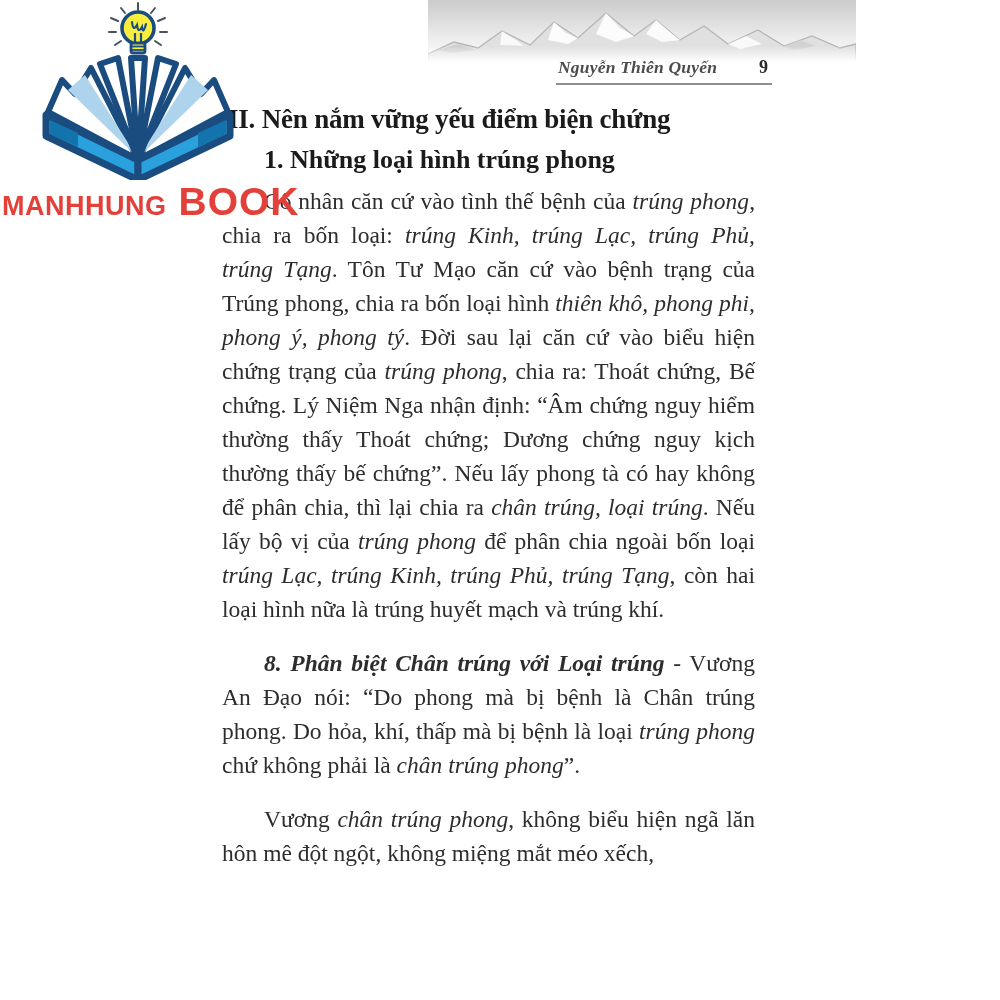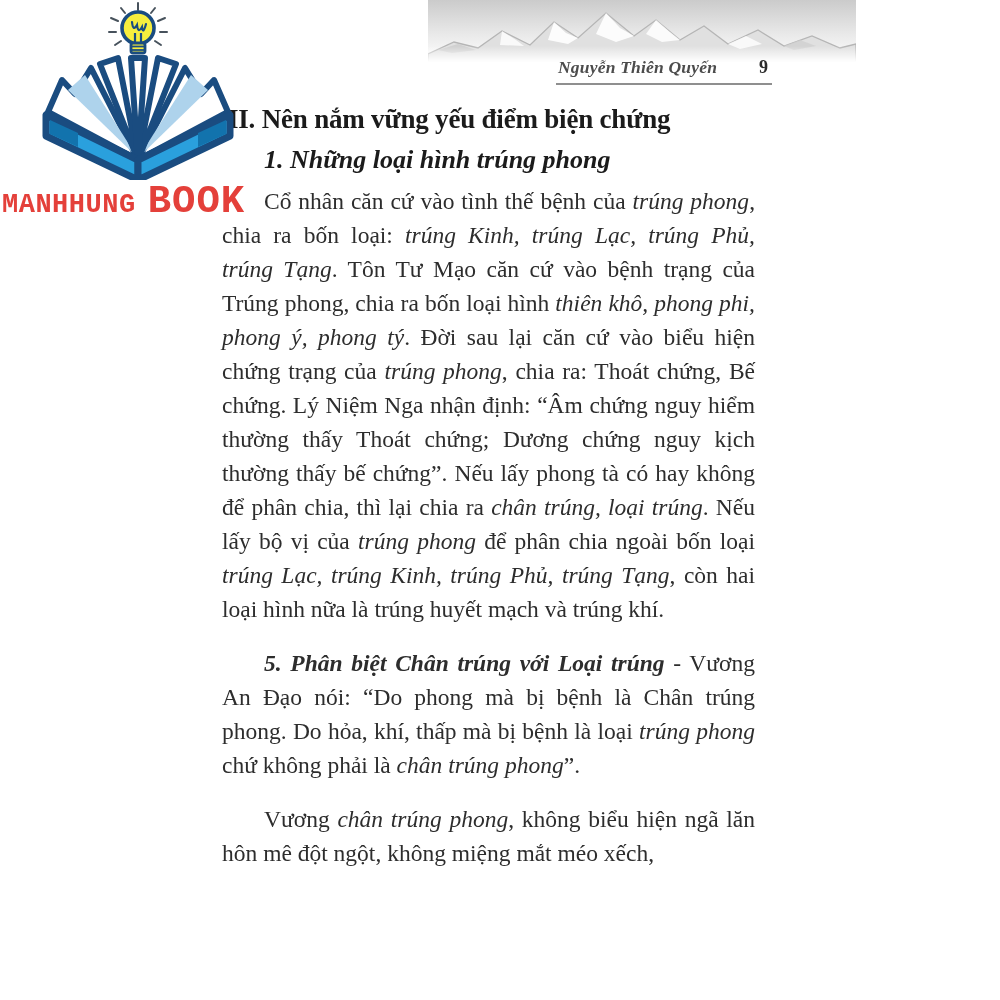--- a/index.html
+++ b/index.html
@@ -13,33 +13,33 @@
   .running-header{position:absolute;left:556px;top:57px;width:210px;z-index:2;
       display:flex;justify-content:space-between;align-items:baseline;
       border-bottom:2px solid #8f8f8f;padding:0 4px 5px 2px;}
   .author{font-style:italic;font-weight:bold;font-size:17.5px;color:#4c4c4c;letter-spacing:.2px;}
   .pagenum{font-weight:bold;font-size:18px;color:#2b2b2b;}
 
   
   .content{position:absolute;left:222px;top:103px;width:541px;z-index:2;color:#2d2d2d;}
   .section-heading{font-size:27px;font-weight:bold;color:#1b1b1b;line-height:32px;
       margin:0 0 9px 6px;letter-spacing:-.2px;}
-  .subsection-heading{font-size:26px;font-weight:bold;font-style:italic;color:#1b1b1b;
+  .subsection-heading{font-size:26px;font-weight:bold;color:#1b1b1b;
       line-height:31px;margin:0 0 9px 42px;}
   .body-para{font-size:23.5px;line-height:34px;text-align:justify;text-indent:42px;
       margin:0 8px 20px 0;color:#2d2d2d;}
   .seg-i{font-style:italic;}
   .seg-bi{font-style:italic;font-weight:bold;}
 
   
   .logo{position:absolute;left:0;top:0;width:300px;height:228px;z-index:5;}
   .bulb{position:absolute;left:106px;top:2px;}
   .book{position:absolute;left:38px;top:52px;}
   .brand{position:absolute;left:2px;top:180px;display:flex;align-items:baseline;
-      font-family:Liberation Mono, monospace;white-space:nowrap;}
+      font-family:Liberation Sans, sans-serif;white-space:nowrap;}
   .brand-first{font-size:27px;font-weight:bold;color:var(--brand-red);letter-spacing:.5px;}
   .brand-second{font-size:39px;font-weight:bold;color:var(--brand-red);letter-spacing:1px;margin-left:12px;}
   .st-navy{stroke:var(--logo-navy);}
   .fill-blue{fill:var(--logo-blue);}
   .fill-blue-dark{fill:var(--logo-blue-dark);}
   .fill-lblue{fill:var(--logo-lightblue);}
   .fill-yellow{fill:var(--bulb-yellow);}
 </style>
 </head>
 <body>
@@ -72,21 +72,21 @@
 
   <div class="running-header">
     <span class="author">Nguyễn Thiên Quyến</span>
     <span class="pagenum">9</span>
   </div>
 
   <div class="content">
     <h2 class="section-heading">II. Nên nắm vững yếu điểm biện chứng</h2>
     <h3 class="subsection-heading">1. Những loại hình trúng phong</h3>
     <p class="body-para"><span>Cổ nhân căn cứ vào tình thế bệnh của </span><span class="seg-i">trúng phong</span><span>, chia ra bốn loại: </span><span class="seg-i">trúng Kinh, trúng Lạc, trúng Phủ, trúng Tạng</span><span>. Tôn Tư Mạo căn cứ vào bệnh trạng của Trúng phong, chia ra bốn loại hình </span><span class="seg-i">thiên khô, phong phi, phong ý, phong tý</span><span>. Đời sau lại căn cứ vào biểu hiện chứng trạng của </span><span class="seg-i">trúng phong</span><span>, chia ra: Thoát chứng, Bế chứng. Lý Niệm Nga nhận định: “Âm chứng nguy hiểm thường thấy Thoát chứng; Dương chứng nguy kịch thường thấy bế chứng”. Nếu lấy phong tà có hay không để phân chia, thì lại chia ra </span><span class="seg-i">chân trúng, loại trúng</span><span>. Nếu lấy bộ vị của </span><span class="seg-i">trúng phong</span><span> để phân chia ngoài bốn loại </span><span class="seg-i">trúng Lạc, trúng Kinh, trúng Phủ, trúng Tạng</span><span>, còn hai loại hình nữa là trúng huyết mạch và trúng khí.</span></p>
-    <p class="body-para"><span class="seg-bi">5. Phân biệt Chân trúng với Loại trúng</span><span> - Vương An Đạo nói: “Do phong mà bị bệnh là Chân trúng phong. Do hỏa, khí, thấp mà bị bệnh là loại </span><span class="seg-i">trúng phong</span><span> chứ không phải là </span><span class="seg-i">chân trúng phong</span><span>”.</span></p>
+    <p class="body-para"><span class="seg-bi">8. Phân biệt Chân trúng với Loại trúng</span><span> - Vương An Đạo nói: “Do phong mà bị bệnh là Chân trúng phong. Do hỏa, khí, thấp mà bị bệnh là loại </span><span class="seg-i">trúng phong</span><span> chứ không phải là </span><span class="seg-i">chân trúng phong</span><span>”.</span></p>
     <p class="body-para"><span>Vương </span><span class="seg-i">chân trúng phong</span><span>, không biểu hiện ngã lăn hôn mê đột ngột, không miệng mắt méo xếch,</span></p>
   </div>
 
   <div class="logo">
     <svg class="bulb" width="64" height="62" viewBox="0 0 64 62" aria-hidden="true">
       <g stroke="#47525c" stroke-width="2" stroke-linecap="round">
         <line x1="32" y1="1" x2="32" y2="8"></line>
         <line x1="15" y1="6" x2="19" y2="11"></line>
         <line x1="49" y1="6" x2="45" y2="11"></line>
         <line x1="5" y1="16" x2="12" y2="19"></line>

